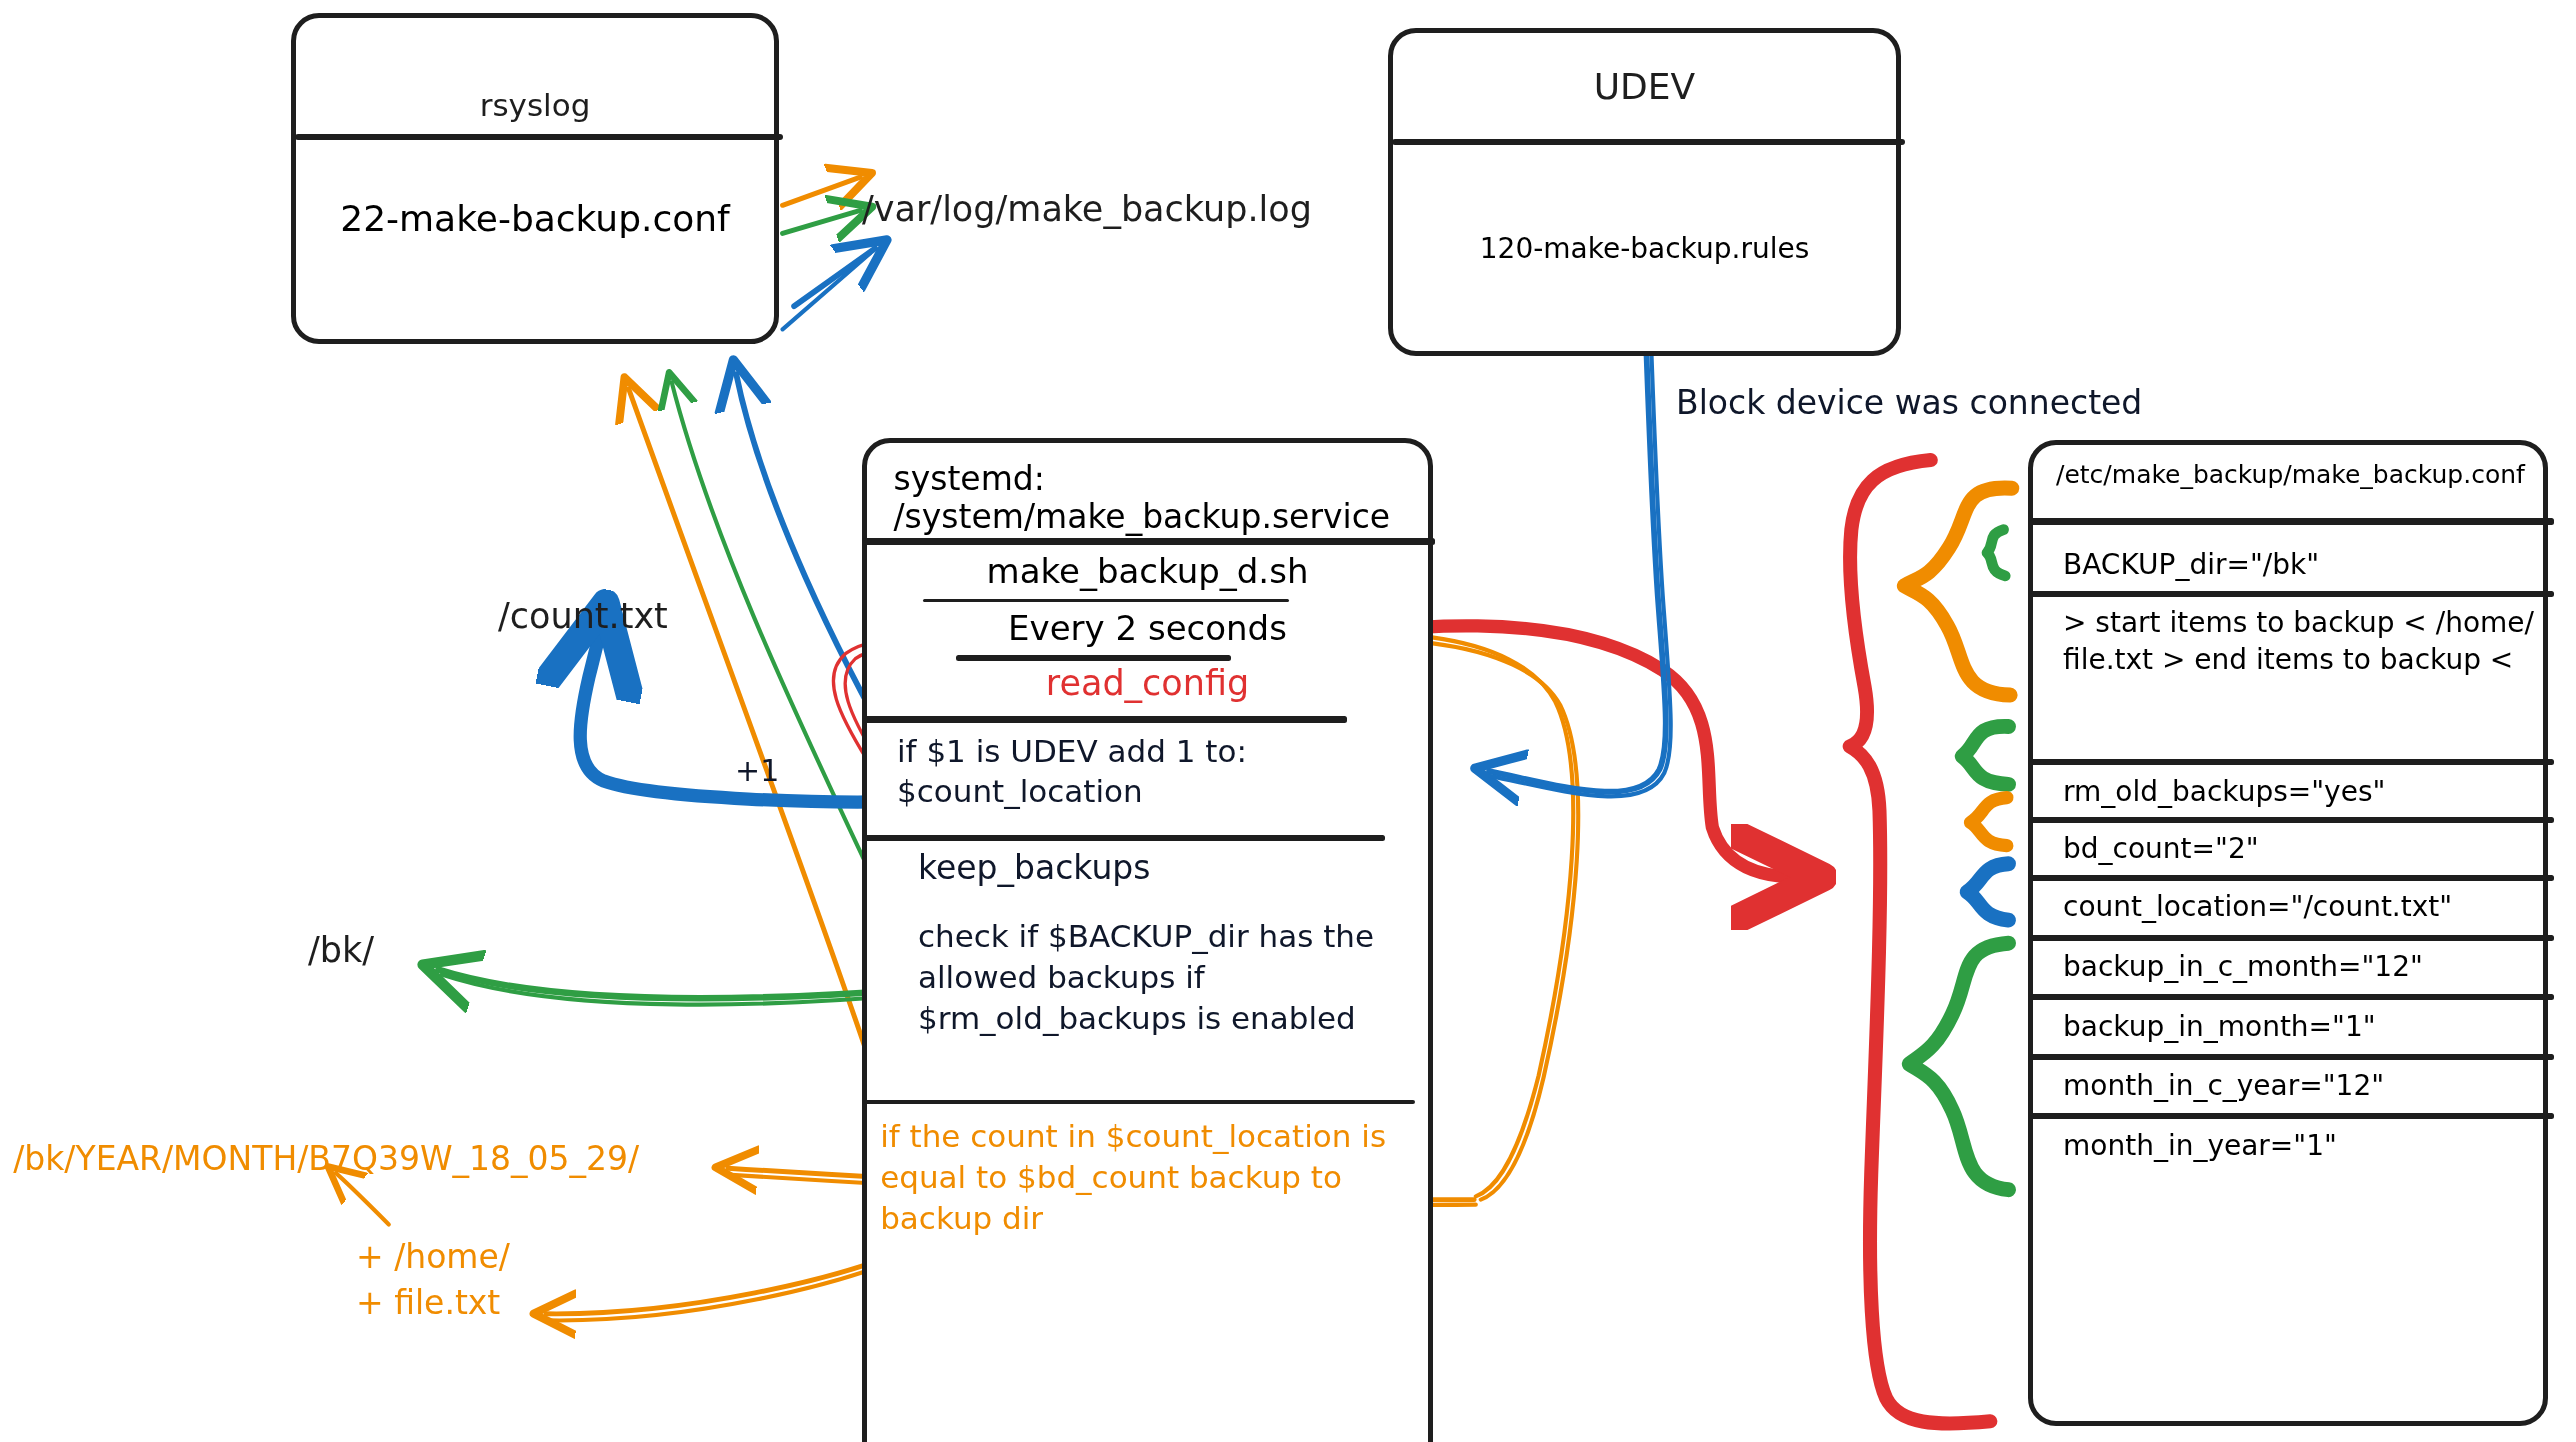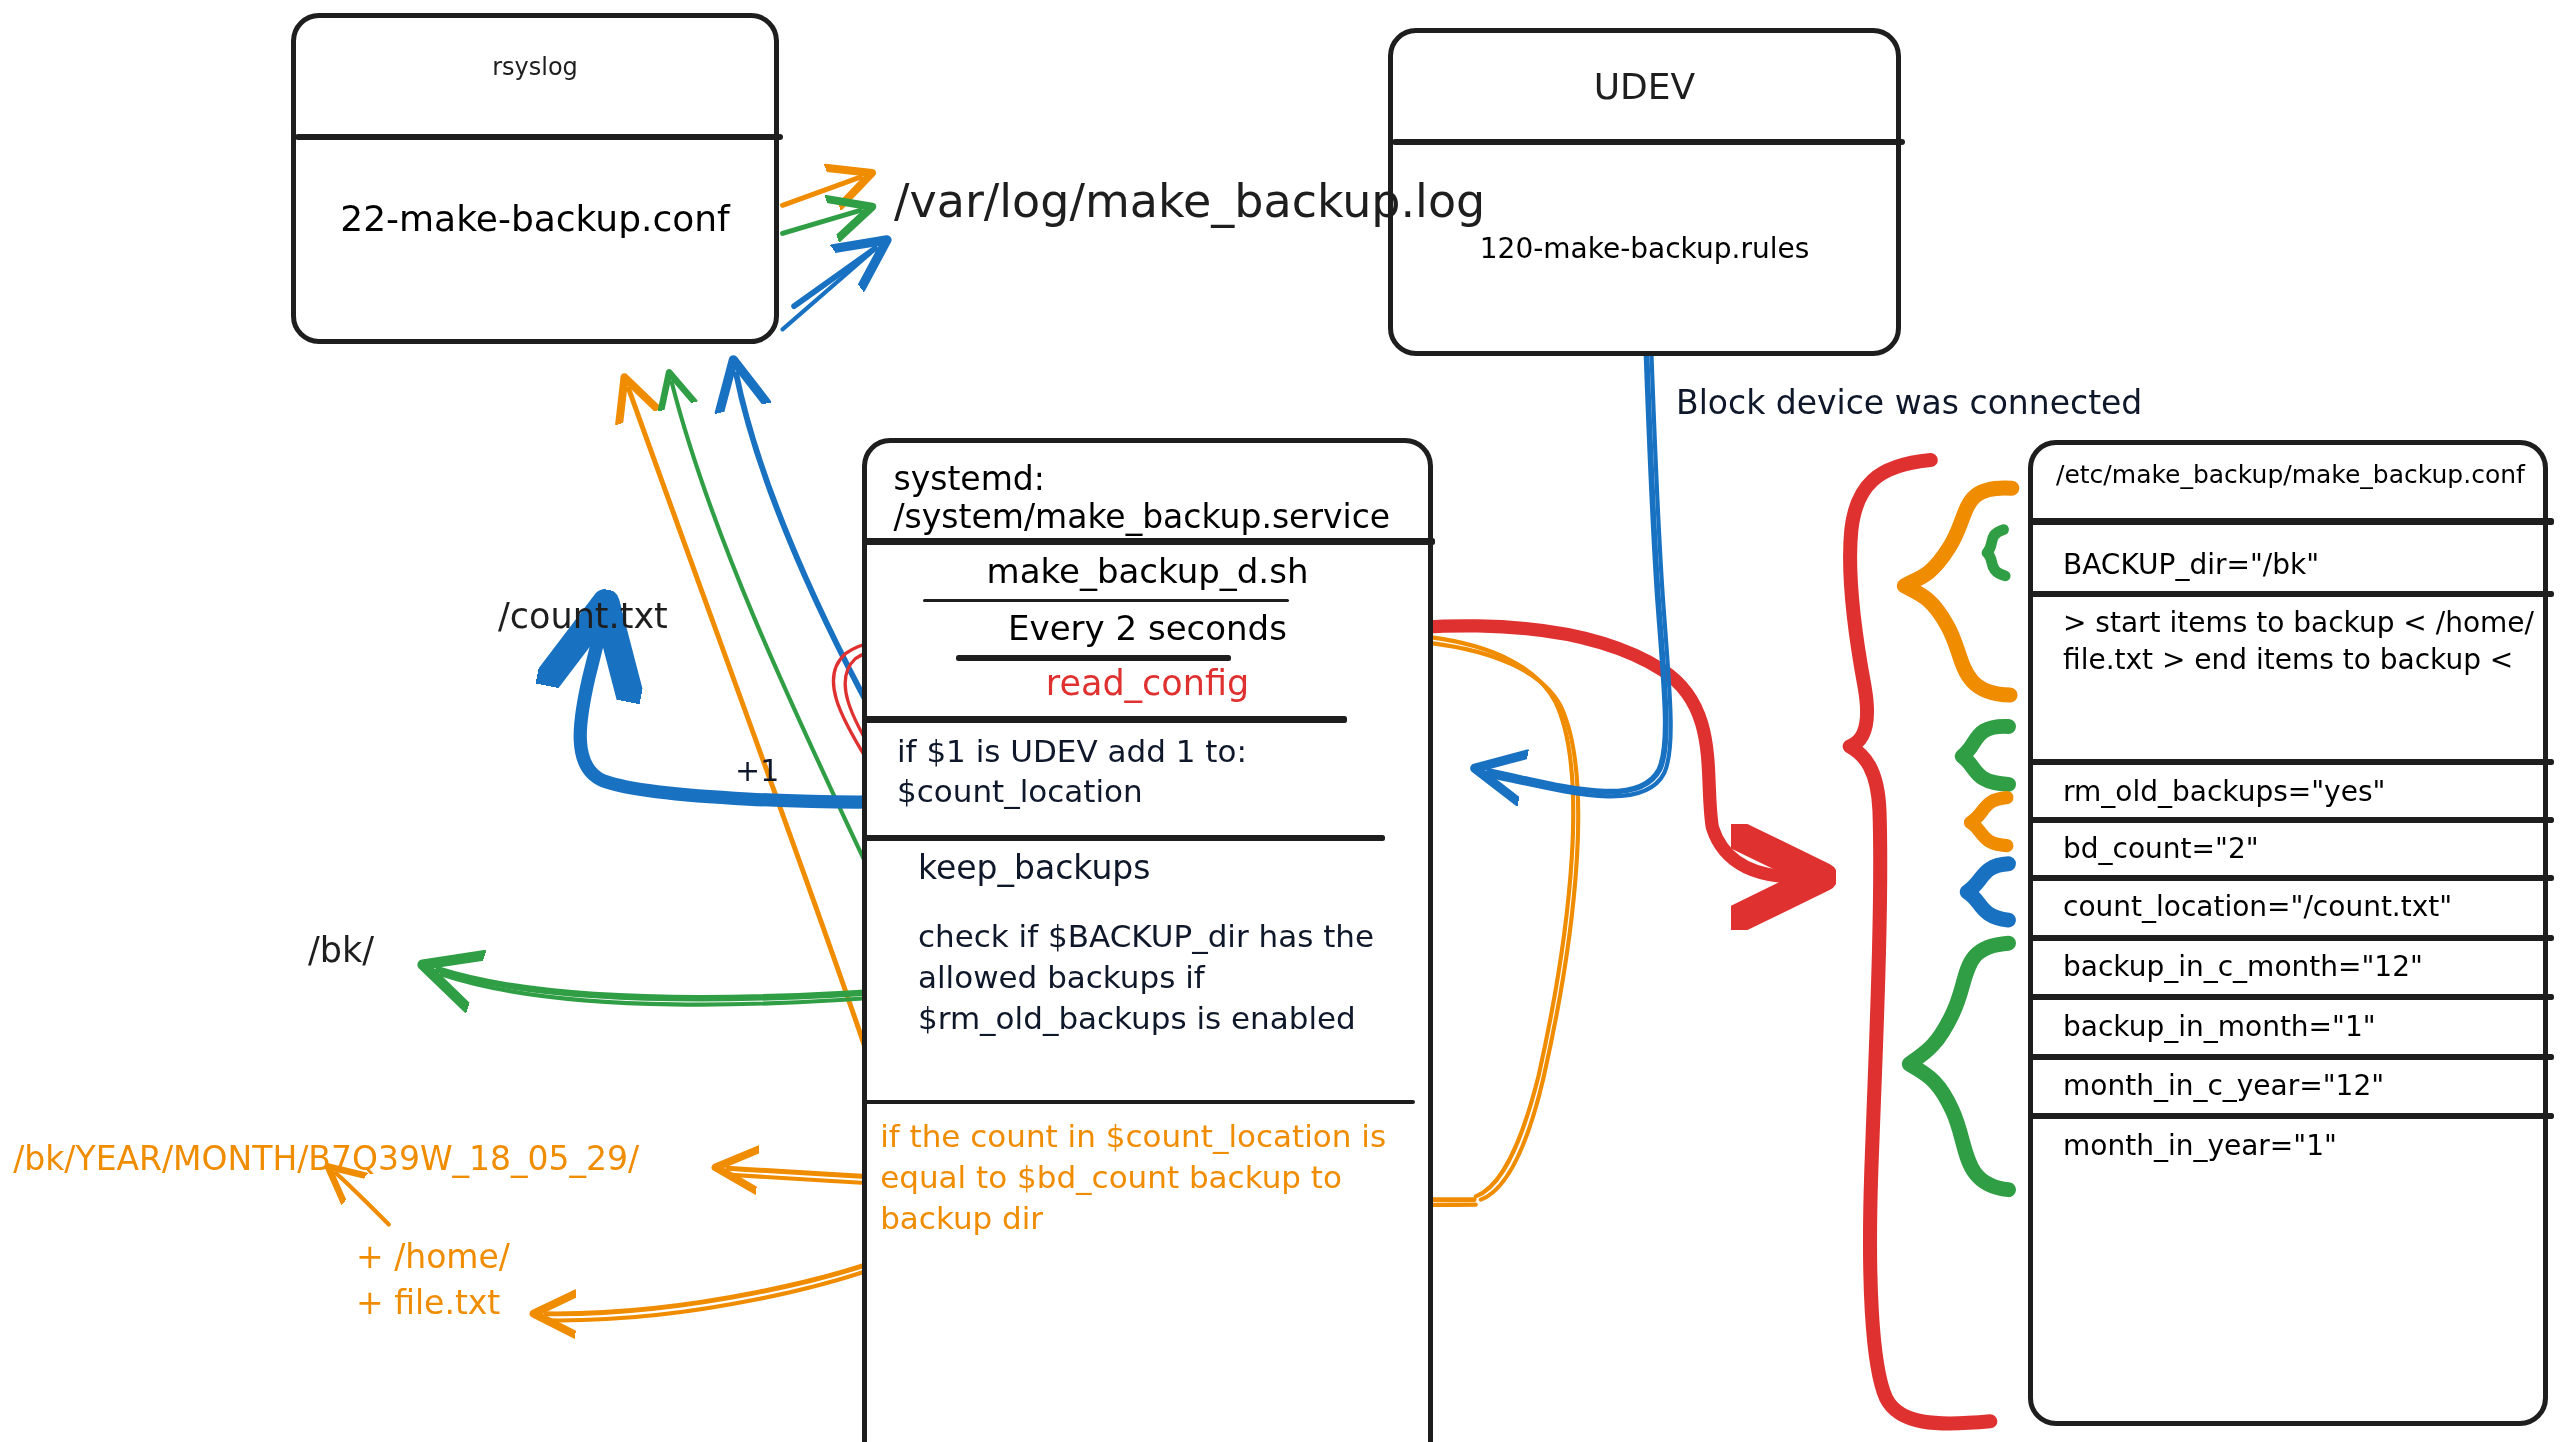--- a/index.html
+++ b/index.html
@@ -29,21 +29,21 @@
 
   .label{position:absolute;white-space:pre-line;line-height:1.30;}
   .c-black{color:#1e1e1e;}
   .c-red{color:#e03131;}
   .c-green{color:#0f172a;}
   .c-orange{color:#f08c00;}
   .c-blue{color:#0f172a;}
 
   
   #box-rsyslog{left:291px;top:13.2px;width:488px;height:331px;}
-  #box-rsyslog .box-title{font-size:24px;padding-top:35px;}
+  #box-rsyslog .box-title{font-size:31px;padding-top:35px;margin-top:34px;}
   #box-rsyslog .hr{position:absolute;left:-0.8px;top:116px;width:488px;}
   #box-rsyslog .body-text{position:absolute;left:0;top:0;width:100%;
       text-align:center;font-size:36px;top:180px;}
 
   
   #box-udev{left:1388px;top:28px;width:513px;height:328px;}
   #box-udev .box-title{font-size:36px;padding-top:33px;}
   #box-udev .hr{position:absolute;left:-0.8px;top:106px;width:513px;}
   #box-udev .body-text{position:absolute;left:0;width:100%;
       text-align:center;font-size:28px;top:199px;}
@@ -241,21 +241,21 @@
 
     <div class="item" style="top:563px;">backup_in_month="1"</div>
     <div class="sep" style="top:609px;width:523px;height:5.8px;"></div>
 
     <div class="item" style="top:622px;">month_in_c_year="12"</div>
     <div class="sep" style="top:668px;width:523px;height:5.8px;"></div>
 
     <div class="item" style="top:682px;">month_in_year="1"</div>
   </div>
 
-  <div class="label c-black" style="left:862px;top:172px;font-size:46px;margin-left:32px;">/var/log/make_backup.log</div>
+  <div class="label c-black" style="left:862px;top:187px;font-size:35px;">/var/log/make_backup.log</div>
 
   <div class="label c-blue" style="left:1676px;top:382px;font-size:33px;">Block device was connected</div>
 
   <div class="label c-black" style="left:498px;top:594px;font-size:35px;">/count.txt</div>
 
   <div class="label c-blue" style="left:735px;top:751px;font-size:30px;">+1</div>
 
   <div class="label c-black" style="left:308px;top:928px;font-size:35px;">/bk/</div>
 
   <div class="label c-orange" style="left:13.2px;top:1138px;font-size:33px;">/bk/YEAR/MONTH/B7Q39W_18_05_29/</div>

